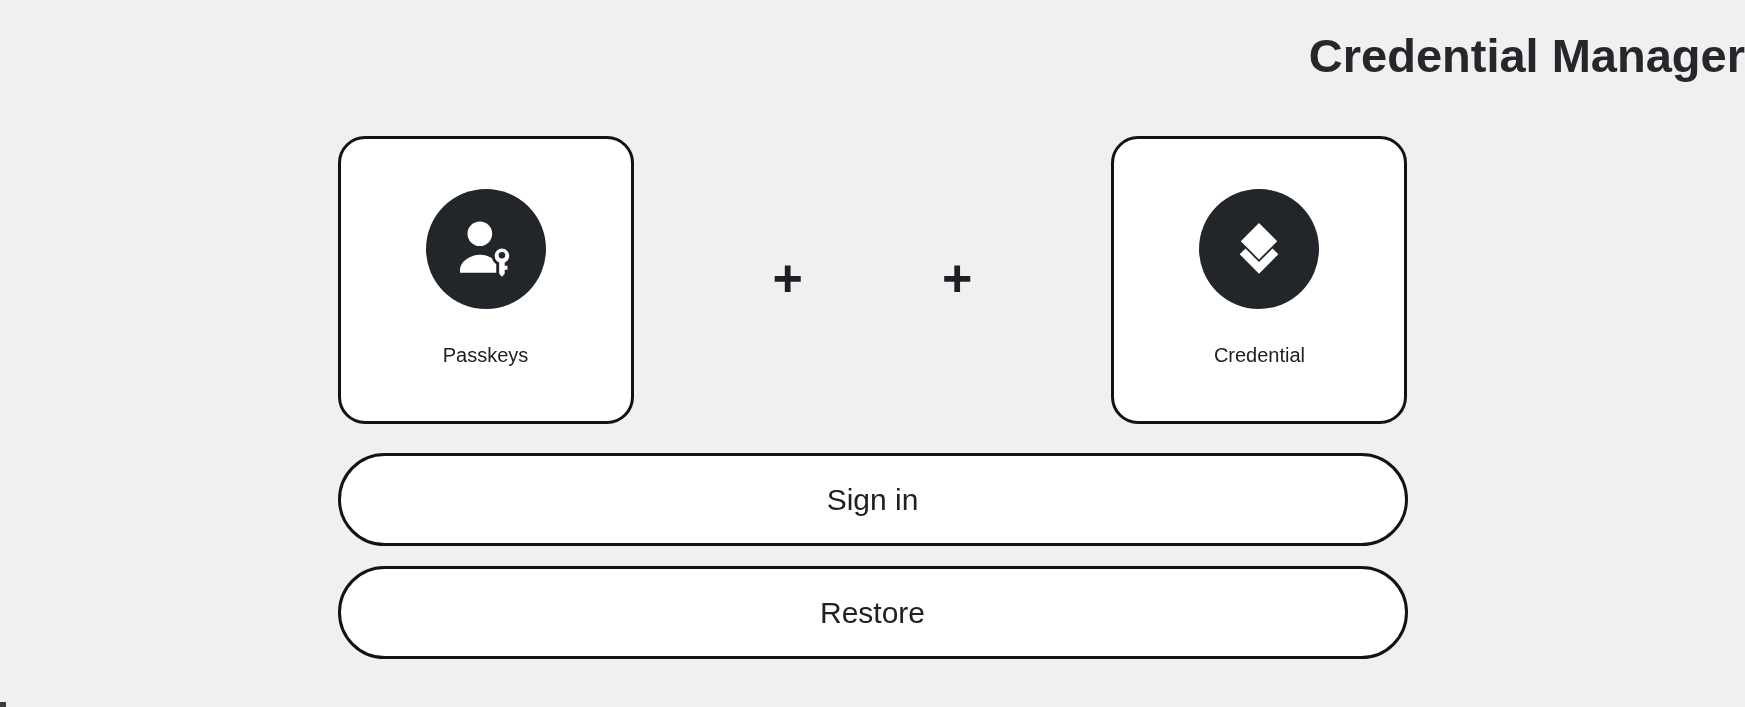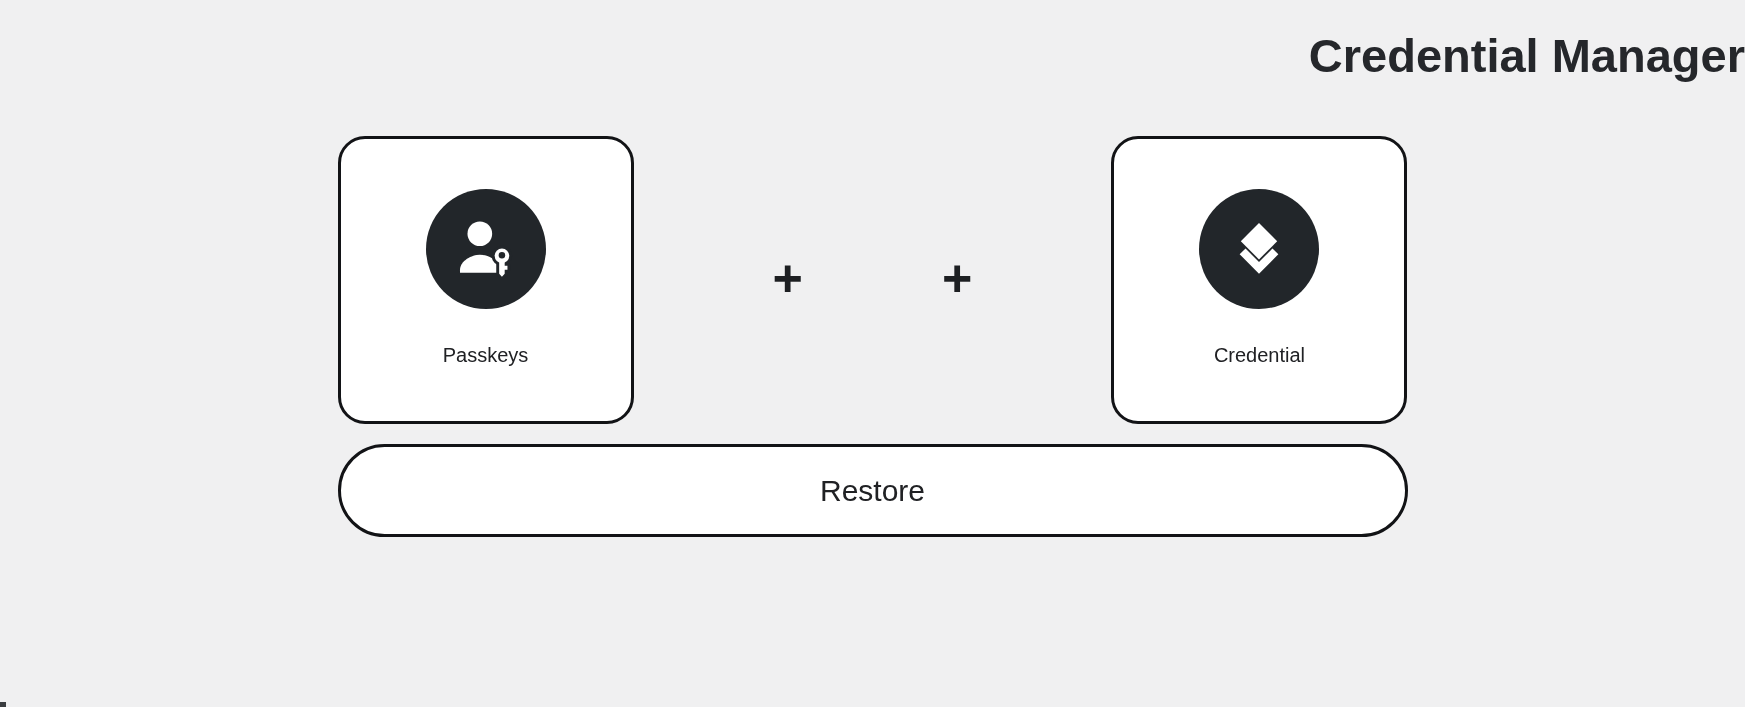--- a/index.html
+++ b/index.html
@@ -145,20 +145,21 @@
           <svg width="78" height="78" viewBox="0 0 24 24">
             <path class="glyph-white" d="M12 4 L17.6 9.6 L12 15.2 L6.4 9.6 z"></path>
             <path class="glyph-white" d="M12 19.6 L6.05 13.65 L7.85 11.85 L12 16 L16.15 11.85 L17.95 13.65 z"></path>
           </svg>
         </div>
         <div class="card-label">Credential</div>
       </div>
 
     </div>
 
+    <button class="pill-button sign-in">Sign in</button>
 
     <button class="pill-button restore">Restore</button>
 
   </div>
 
   <div class="corner-artifact"></div>
 
 </div>
 
 </body></html>

